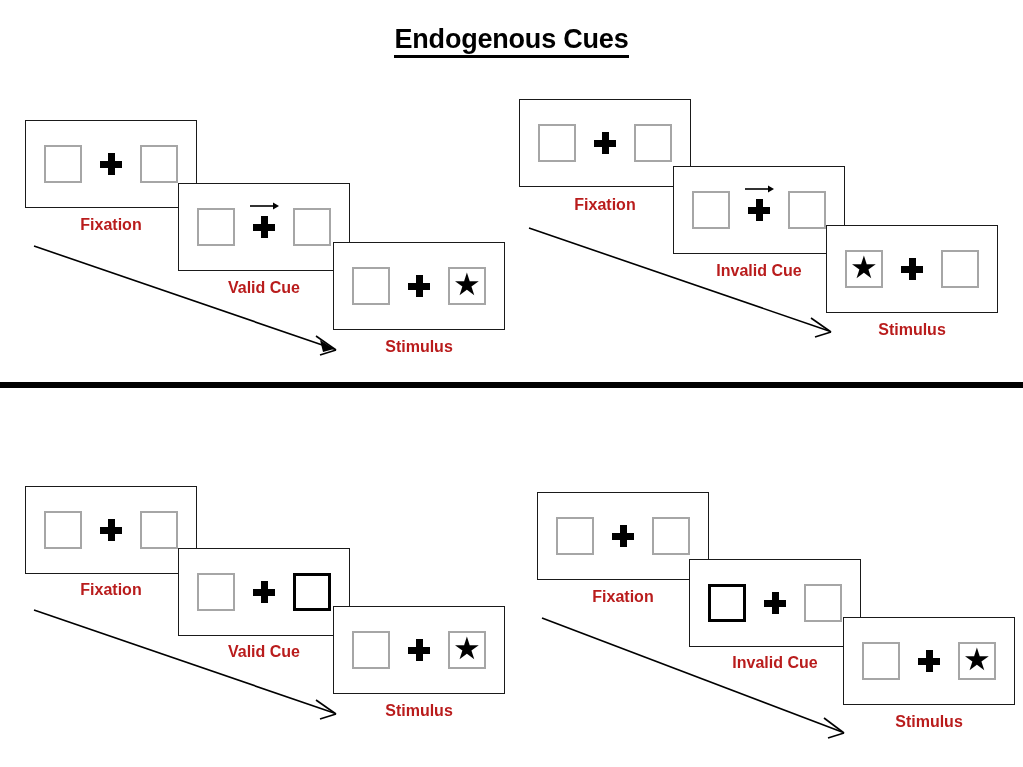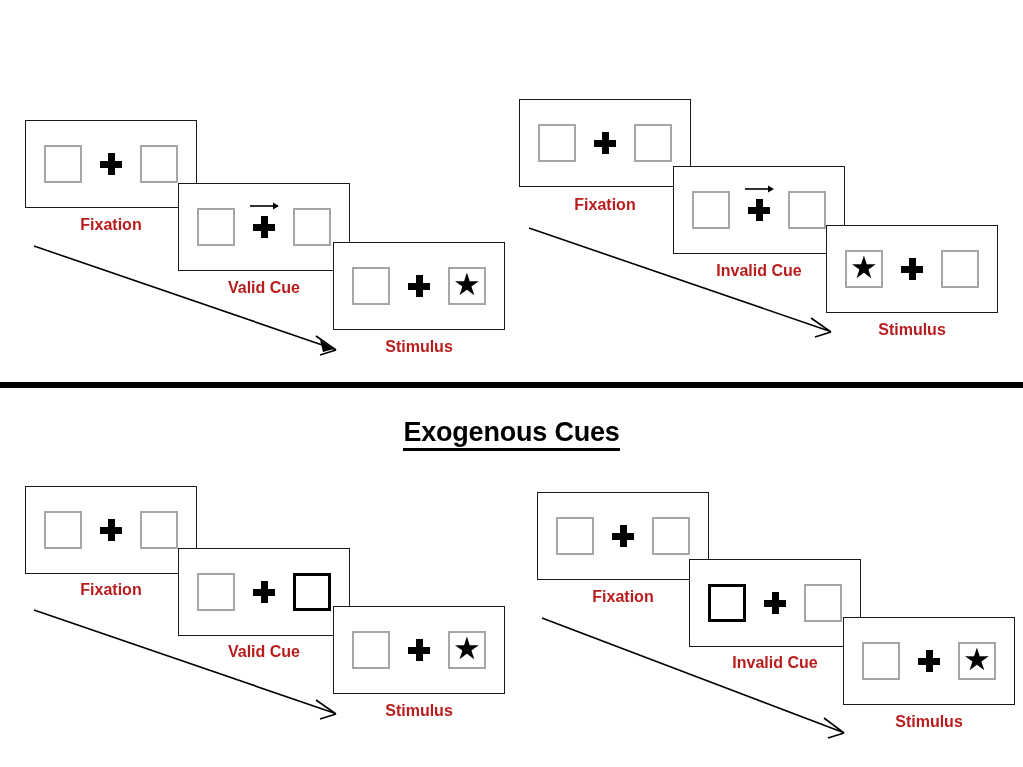--- a/index.html
+++ b/index.html
@@ -138,20 +138,23 @@
   .timeline-arrow {
     position: absolute;
     overflow: visible;
   }
 </style>
 </head>
 <body>
 
 <div id="canvas">
 
+  <div class="section-title" style="top:24px;">
+    <span>Endogenous Cues</span>
+  </div>
 
   <div class="panel" style="left:25px; top:120px; width:172px; height:88px;">
     <div class="panel-inner">
       <div class="stim-box"></div>
       <div class="fix-cross"></div>
       <div class="stim-box"></div>
     </div>
   </div>
   <div class="caption" style="left:25px; top:216px; width:172px;">Fixation</div>
 
@@ -222,23 +225,20 @@
   <div class="caption" style="left:826px; top:321px; width:172px;">Stimulus</div>
 
   <svg class="timeline-arrow" style="left:525px; top:222px; width:320px; height:125px;" viewBox="0 0 320 125">
     <line x1="4" y1="6" x2="304" y2="109" stroke="#000" stroke-width="1.6"></line>
     <line x1="286" y1="96" x2="306" y2="110" stroke="#000" stroke-width="1.6"></line>
     <line x1="290" y1="115" x2="306" y2="110" stroke="#000" stroke-width="1.6"></line>
   </svg>
 
   <div class="divider" style="top:382px;"></div>
 
-  <div class="section-title" style="top:417px;">
-    <span>Exogenous Cues</span>
-  </div>
 
   <div class="panel" style="left:25px; top:486px; width:172px; height:88px;">
     <div class="panel-inner">
       <div class="stim-box"></div>
       <div class="fix-cross"></div>
       <div class="stim-box"></div>
     </div>
   </div>
   <div class="caption" style="left:25px; top:581px; width:172px;">Fixation</div>
 

